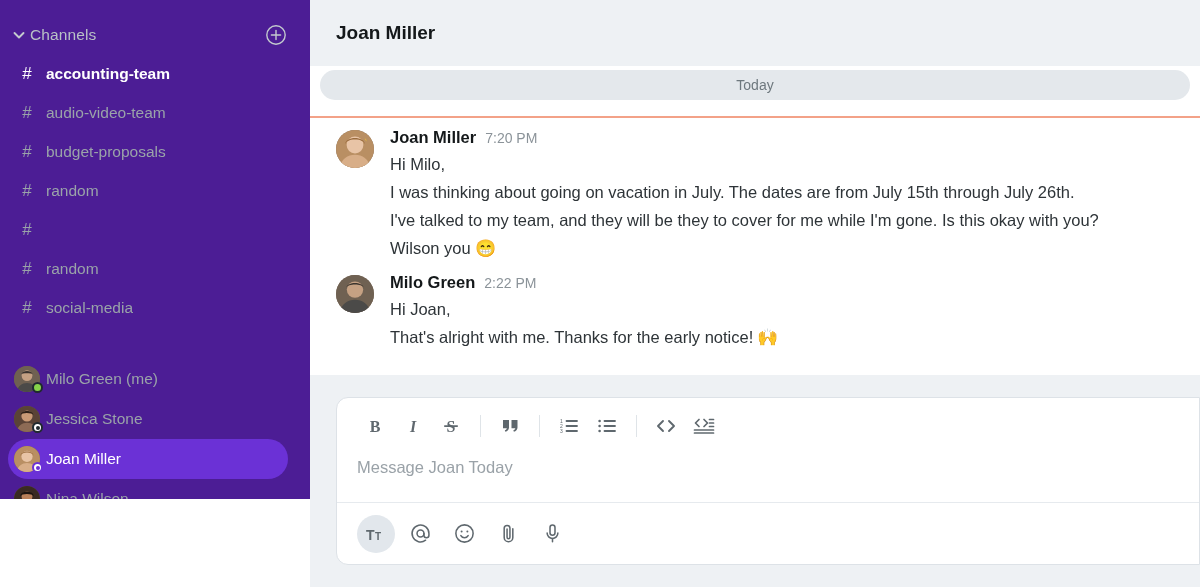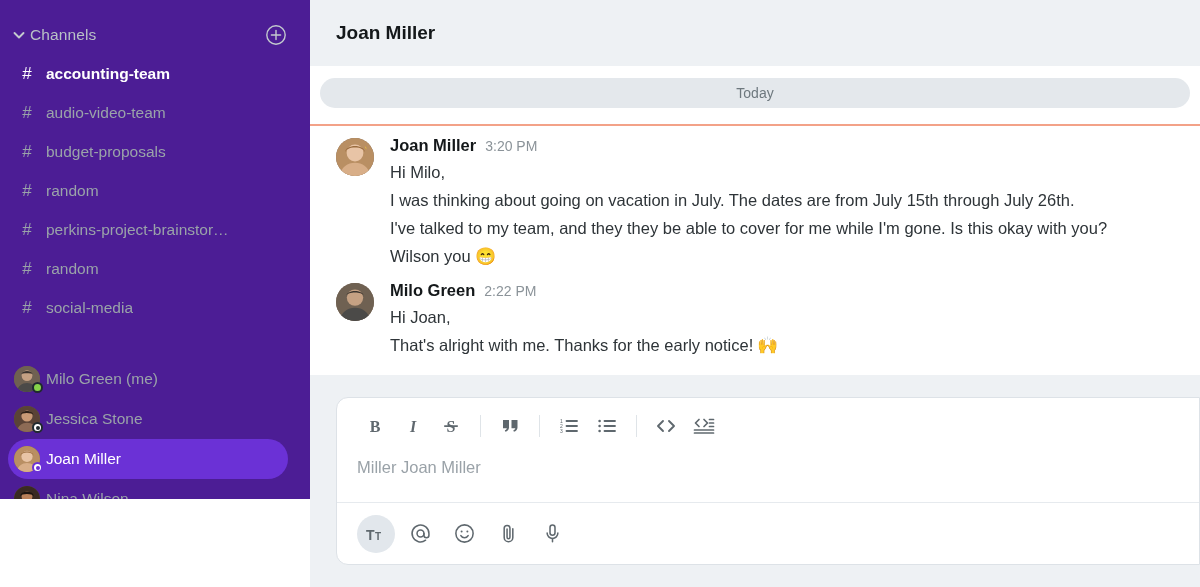--- a/index.html
+++ b/index.html
@@ -100,21 +100,21 @@
     height: 66px; flex: 0 0 66px;
     background: #eef1f4;
     display: flex; align-items: center;
     padding: 0 26px;
   }
   .chat-title { font-size: 19px; font-weight: 700; color: #14181a; }
 
   .msg-scroll {
     flex: 1 1 auto; background: #ffffff;
     position: relative; overflow: hidden;
-    padding-top: 12px;
+    padding-top: 4px;
   }
   .day-divider {
     margin: 0 10px 0 10px;
     height: 30px;
     background: #e4e8ec;
     border-radius: 15px;
     display: flex; align-items: center; justify-content: center;
   }
   .day-label { font-size: 14px; color: #6e787e; }
   .unread-line {
@@ -218,21 +218,20 @@
     <div class="sb-item">
       <span class="hash">#</span>
       <span class="sb-label">budget-proposals</span>
     </div>
     <div class="sb-item">
       <span class="hash">#</span>
       <span class="sb-label">random</span>
     </div>
     <div class="sb-item">
       <span class="hash">#</span>
-      <span class="sb-label">perkins-project-brainstor…</span>
     </div>
     <div class="sb-item">
       <span class="hash">#</span>
       <span class="sb-label">random</span>
     </div>
     <div class="sb-item">
       <span class="hash">#</span>
       <span class="sb-label">social-media</span>
     </div>
 
@@ -322,25 +321,25 @@
               <rect width="38" height="38" fill="#b98f63"></rect>
               <circle cx="19" cy="15" r="8.4" fill="#e8c4a6"></circle>
               <path d="M3.5 38c1.8-9 8.2-13.2 15.5-13.2S32.7 29 34.5 38z" fill="#d8ae88"></path>
               <path d="M9 14.6C9.3 5.8 28.7 5.8 29 14.6c-.6-3-4.6-5-10-5s-9.4 2-10 5z" fill="#9a6c3e"></path>
               <path d="M28.6 8.6c1.6.2 2.2 1.6 1.6 2.8-.6-1.4-1.2-2-1.6-2.8z" fill="#e3b83f"></path>
             </svg>
         </span>
         <div class="msg-body">
           <div class="msg-meta">
             <span class="msg-author">Joan Miller</span>
-            <span class="msg-time">3:20 PM</span>
+            <span class="msg-time">7:20 PM</span>
           </div>
           <div class="msg-line">Hi Milo,</div>
           <div class="msg-line">I was thinking about going on vacation in July. The dates are from July 15th through July 26th.</div>
-          <div class="msg-line">I've talked to my team, and they they be able to cover for me while I'm gone. Is this okay with you?</div>
+          <div class="msg-line">I've talked to my team, and they will be they to cover for me while I'm gone. Is this okay with you?</div>
           <div class="msg-line"><span>Wilson you </span><span class="emo">😁</span></div>
         </div>
       </div>
 
       <div class="message">
         <span class="msg-avatar">
           <svg viewBox="0 0 38 38">
               <rect width="38" height="38" fill="#6f6152"></rect>
               <circle cx="19" cy="14.6" r="8.2" fill="#c5a183"></circle>
               <path d="M3.5 38c1.8-9 8.2-13.2 15.5-13.2S32.7 29 34.5 38z" fill="#4b4a48"></path>
@@ -420,21 +419,21 @@
                 <line x1="17.5" y1="3.5" x2="21.5" y2="3.5"></line>
                 <line x1="17.5" y1="7" x2="21.5" y2="7"></line>
                 <line x1="17.5" y1="10.5" x2="21.5" y2="10.5"></line>
                 <line x1="2.5" y1="14" x2="21.5" y2="14"></line>
                 <line x1="2.5" y1="17" x2="21.5" y2="17"></line>
               </svg>
           </span>
         </div>
 
         <div class="msg-input-area">
-          <span class="ph">Miller Joan Miller</span>
+          <span class="ph">Message Joan Today</span>
         </div>
 
         <div class="action-bar">
           <span class="act-btn on">
             <svg width="22" height="20" viewBox="0 0 22 20" fill="currentColor">
                 <text x="1" y="15.5" font-family="Liberation Sans, sans-serif" font-size="14" font-weight="700">T</text>
                 <text x="10" y="15.5" font-family="Liberation Sans, sans-serif" font-size="10" font-weight="700">T</text>
               </svg>
           </span>
           <span class="act-btn">

